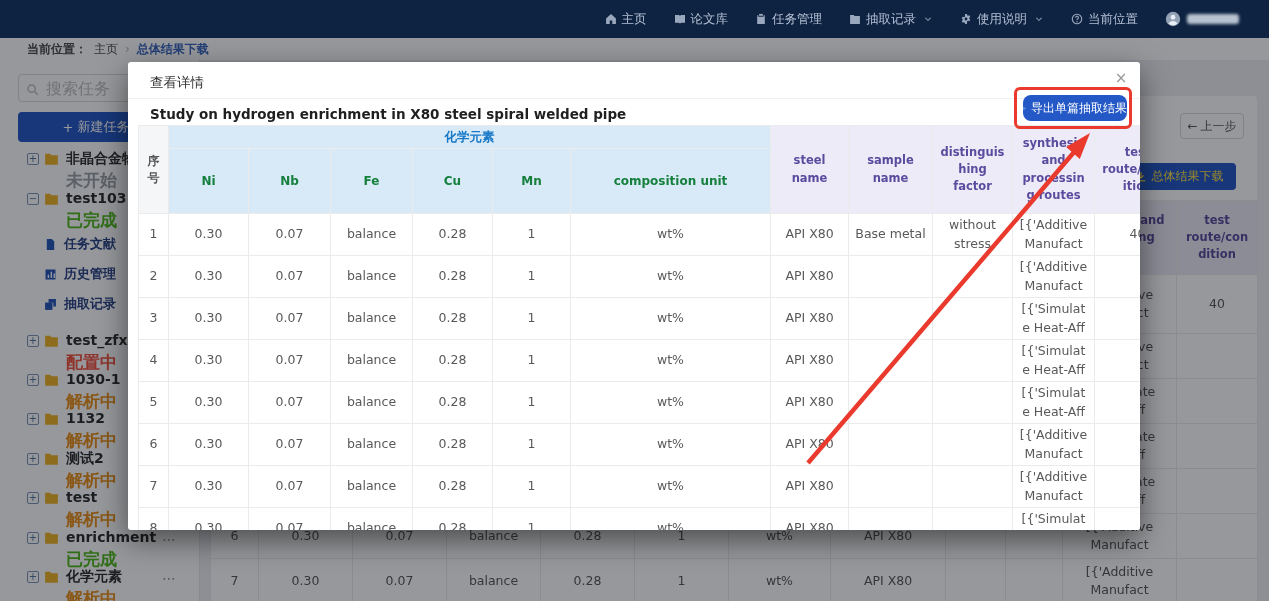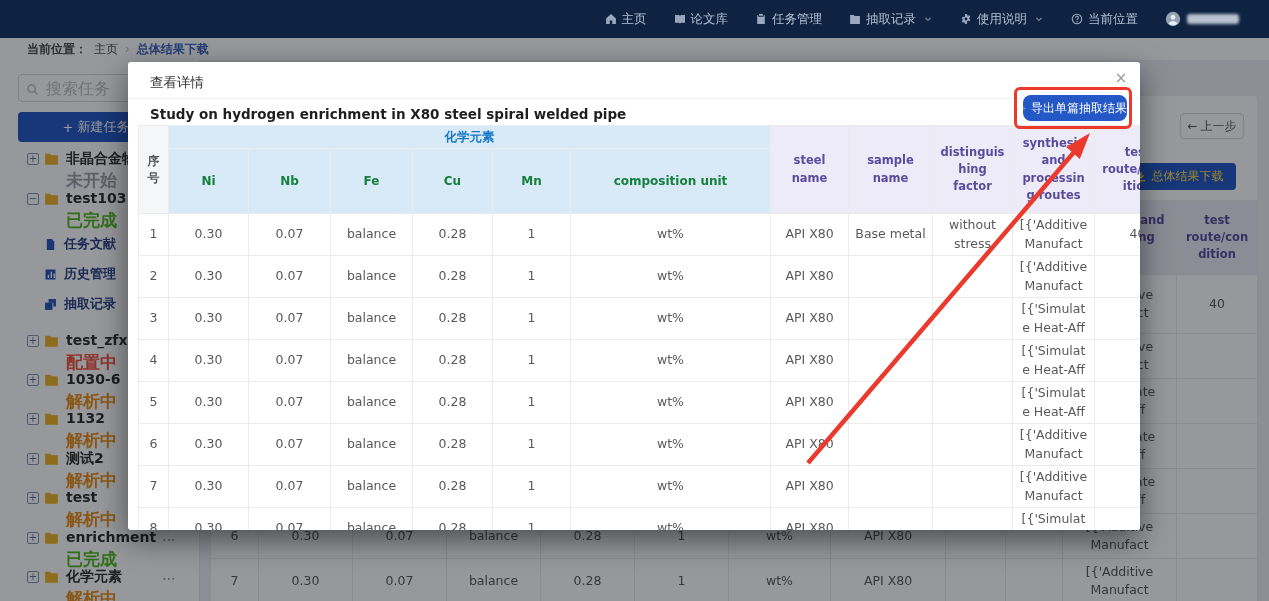--- a/index.html
+++ b/index.html
@@ -197,21 +197,21 @@
             <path d="M.9 2.1h4l1.1 1.2h5.1V10.9H.9Z"></path>
           </svg></span>
         <span class="task-name">test_zfx1</span>
         <span class="task-status st-red">配置中</span>
       </div>
       <div class="task" style="top: 311px;">
         <span class="expander">+</span>
         <span class="folder-ic"><svg width="15" height="15" viewBox="0 0 12 12" fill="currentColor">
             <path d="M.9 2.1h4l1.1 1.2h5.1V10.9H.9Z"></path>
           </svg></span>
-        <span class="task-name">1030-6</span>
+        <span class="task-name">1030-1</span>
         <span class="task-status st-orange">解析中</span>
       </div>
       <div class="task" style="top: 350px;">
         <span class="expander">+</span>
         <span class="folder-ic"><svg width="15" height="15" viewBox="0 0 12 12" fill="currentColor">
             <path d="M.9 2.1h4l1.1 1.2h5.1V10.9H.9Z"></path>
           </svg></span>
         <span class="task-name">1132</span>
         <span class="task-status st-orange">解析中</span>
       </div>

